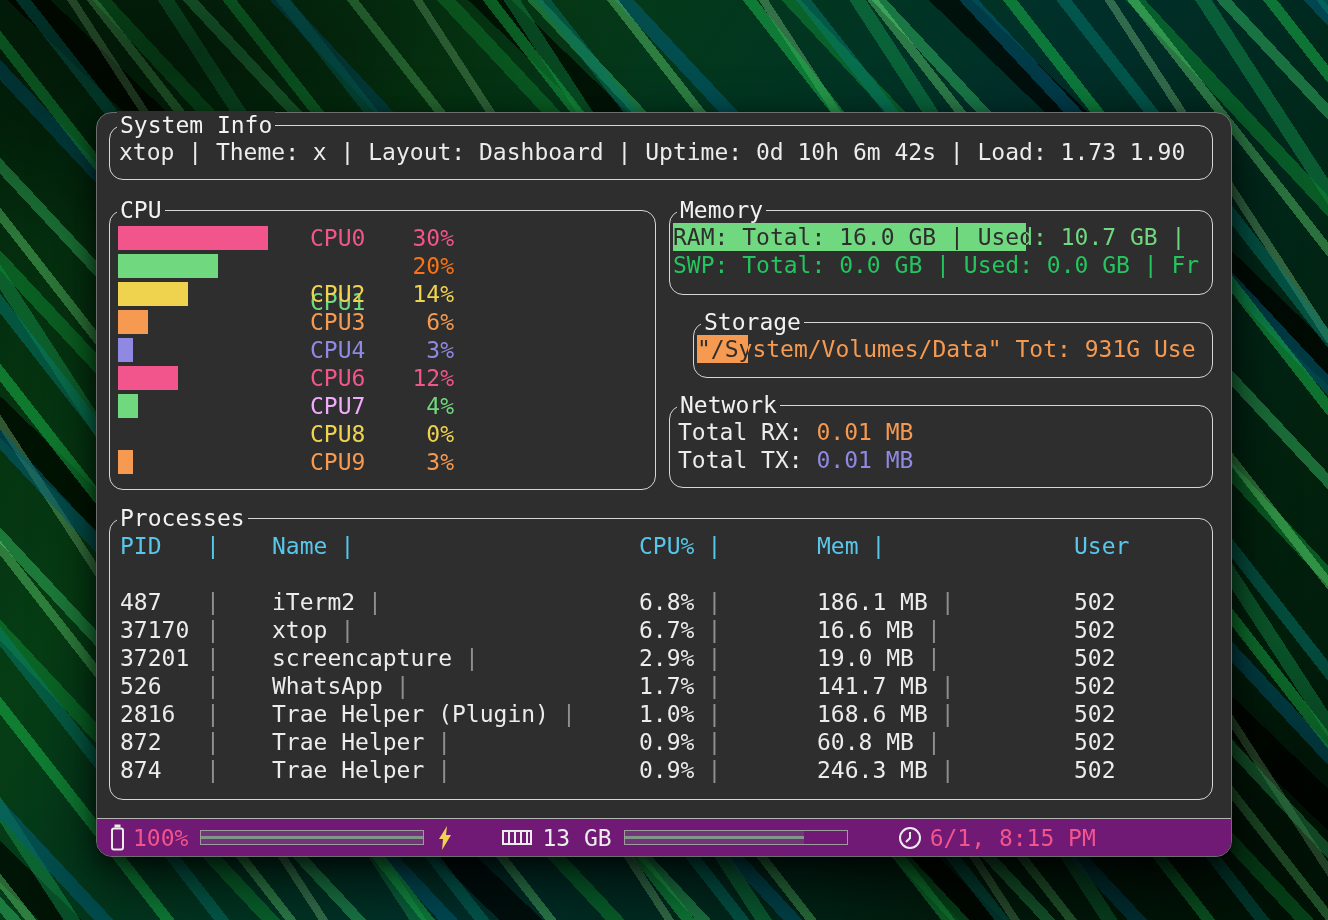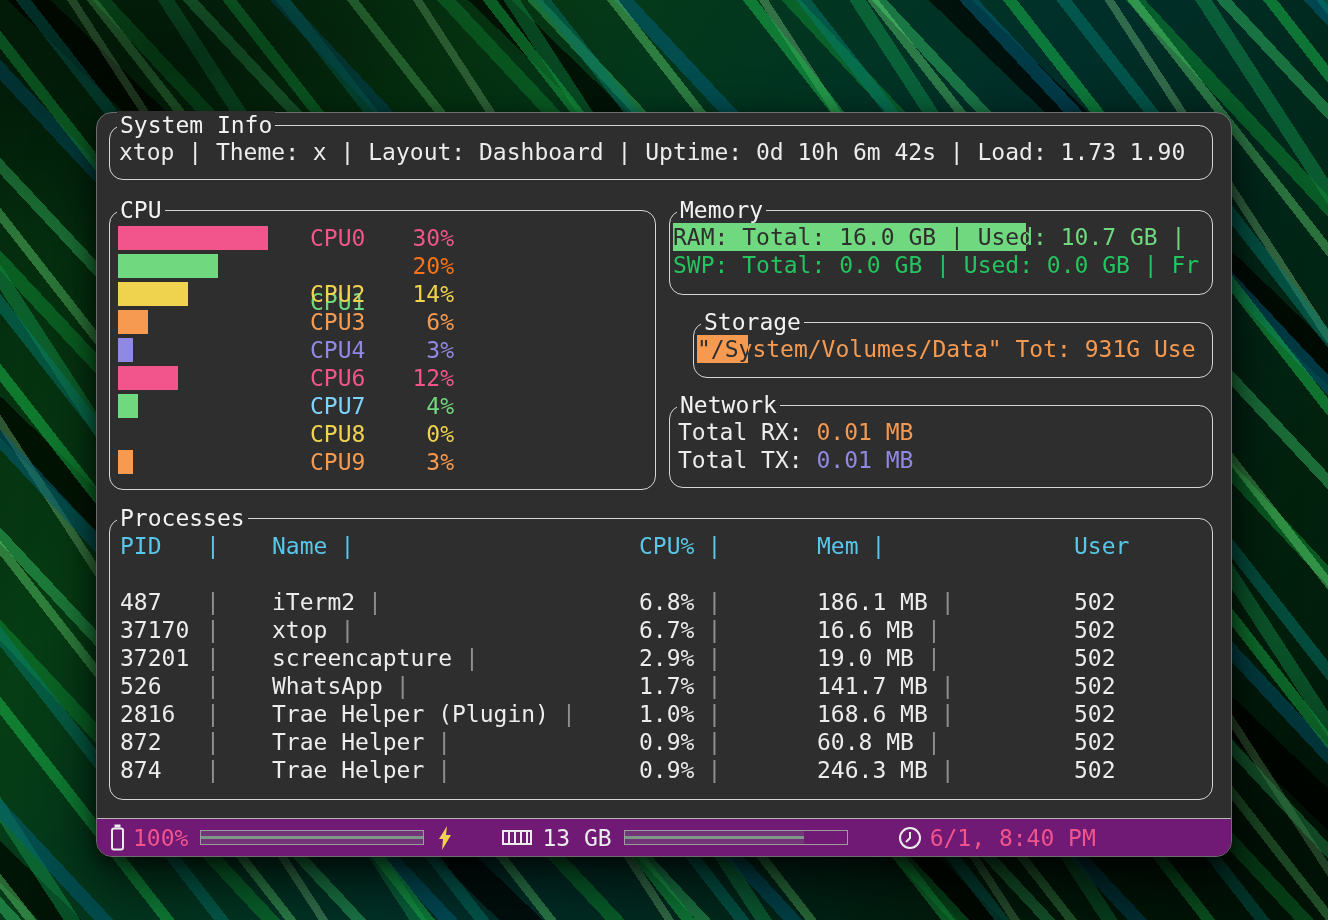--- a/index.html
+++ b/index.html
@@ -140,21 +140,21 @@
     <span class="cpu-label" style="color: rgb(144, 137, 227);">CPU4</span>
     <span class="cpu-pct" style="color: rgb(144, 137, 227);">3%</span>
   </div>
               <div class="cpu-row">
     <div class="cpu-bar" style="width: 60px; background: rgb(242, 84, 140);"></div>
     <span class="cpu-label" style="color: rgb(242, 84, 140);">CPU6</span>
     <span class="cpu-pct" style="color: rgb(242, 84, 140);">12%</span>
   </div>
               <div class="cpu-row">
     <div class="cpu-bar" style="width: 20px; background: rgb(112, 216, 126);"></div>
-    <span class="cpu-label" style="color: #7dd3fc;">CPU7</span>
+    <span class="cpu-label" style="color: #f0abfc;">CPU7</span>
     <span class="cpu-pct" style="color: rgb(112, 216, 126);">4%</span>
   </div>
               <div class="cpu-row">
     <div class="cpu-bar" style="width: 0px; background: rgb(239, 210, 78);"></div>
     <span class="cpu-label" style="color: rgb(239, 210, 78);">CPU8</span>
     <span class="cpu-pct" style="color: rgb(239, 210, 78);">0%</span>
   </div>
               <div class="cpu-row">
     <div class="cpu-bar" style="width: 15px; background: rgb(245, 154, 80);"></div>
     <span class="cpu-label" style="color: rgb(245, 154, 80);">CPU9</span>
@@ -287,16 +287,16 @@
           <line x1="25" y1="4" x2="25" y2="17" stroke="#ececec" stroke-width="2"></line>
         </svg>
       <span class="sb-white">13 GB</span>
       <div class="sb-bar">
         <div class="sb-fill" style="width: 81%;"></div>
       </div>
       <svg class="sb-clock" width="24" height="24" viewBox="0 0 24 24">
           <circle cx="12" cy="12" r="10" fill="none" stroke="#ececec" stroke-width="2"></circle>
           <path d="M12 6 v6 l-4 4" fill="none" stroke="#ececec" stroke-width="2"></path>
         </svg>
-      <span class="sb-pink">6/1, 8:40 PM</span>
+      <span class="sb-pink">6/1, 8:15 PM</span>
     </div>
   </div>
 </div>
 
 </body></html>

